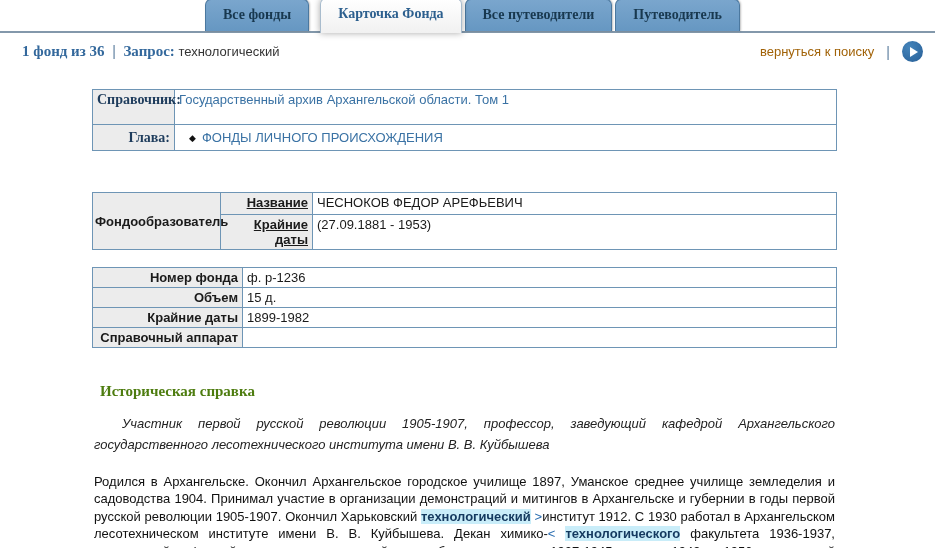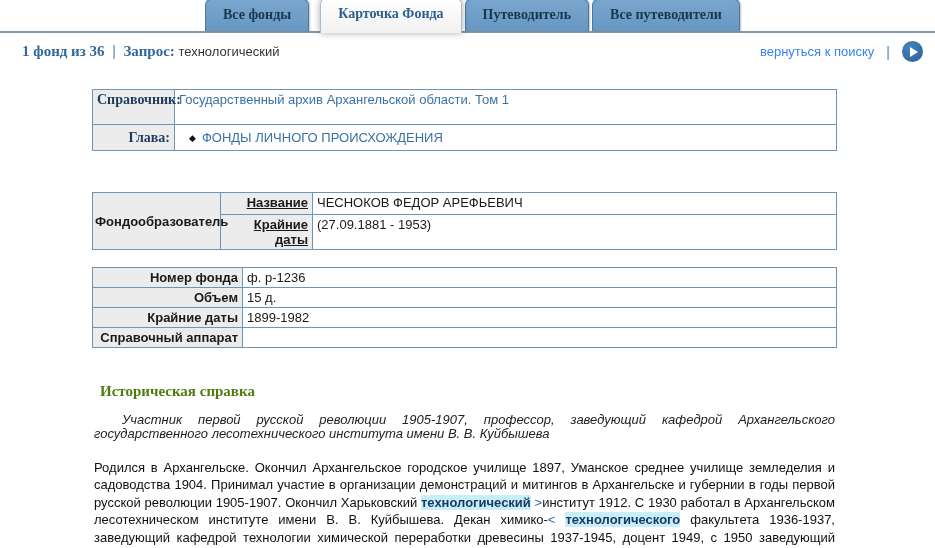--- a/index.html
+++ b/index.html
@@ -20,21 +20,21 @@
     color:#2c5f8e; box-shadow:0 0 7px rgba(0,0,0,0.35);margin-left:8px; }
 
   
   .resultbar { display:flex; justify-content:space-between; align-items:center;
     padding:8px 12px 10px 22px; }
   .rb-left { font-size:13px; color:#333; }
   .rb-serif { font-family:"Liberation Serif","DejaVu Serif",serif; font-weight:bold;
     font-size:15px; color:#33689c; }
   .rb-sep { color:#5f80a0; font-size:14px; padding:0 4px; }
   .rb-right { display:flex; align-items:center; gap:8px; }
-  .backlink { color:#3b82f6; font-size:13px; text-decoration:none; cursor:pointer; }
+  .backlink { color:#a16207; font-size:13px; text-decoration:none; cursor:pointer; }
   .circle-btn { width:21px; height:21px; border-radius:50%;
     background:radial-gradient(circle at 35% 30%, #4585bb, #275e96);
     display:inline-flex; align-items:center; justify-content:center; cursor:pointer;
     border:none; }
   .circle-btn .tri { width:0; height:0; border-left:8px solid #ffffff;
     border-top:5px solid transparent; border-bottom:5px solid transparent;
     margin-left:2px; }
 
   
   table { border-collapse:collapse; width:745px; margin-left:92px;
@@ -58,34 +58,34 @@
   .t3 { margin-top:17px; }
   .t3 .lbl { width:150px; }
   .t3 tr { height:18px; }
 
   
   .history { width:745px; margin-left:92px; }
   .hist-heading { margin:35px 0 0 8px;
     font-family:"Liberation Serif","DejaVu Serif",serif; font-weight:bold;
     font-size:15px; color:#4d7c0f; }
   .lead { margin-top:13px; padding:0 2px; font-style:italic; text-align:justify;
-    text-indent:28px; font-size:13px; line-height:14px; color:#222; }
+    text-indent:28px; font-size:13px; line-height:21px; color:#222; }
   .bodytext { margin-top:18px; padding:0 2px; text-align:justify;
     text-align-last:justify; font-size:13px; line-height:17.4px; color:#111; }
   .hl { background:#c9edf9; color:#14395f; font-weight:bold; }
   .nav { color:#2a6db0; cursor:pointer; }
 </style>
 </head>
 <body>
 
 <div class="tabbar">
   <div class="tab">Все фонды</div>
   <div class="tab active">Карточка Фонда</div>
+  <div class="tab">Все путеводители</div>
   <div class="tab">Путеводитель</div>
-  <div class="tab">Все путеводители</div>
 </div>
 
 <div class="resultbar">
   <div class="rb-left">
     <span class="rb-serif">1 фонд из 36</span>
     <span class="rb-sep">|</span>
     <span class="rb-serif">Запрос:</span>
     <span>технологический</span>
   </div>
   <div class="rb-right">

